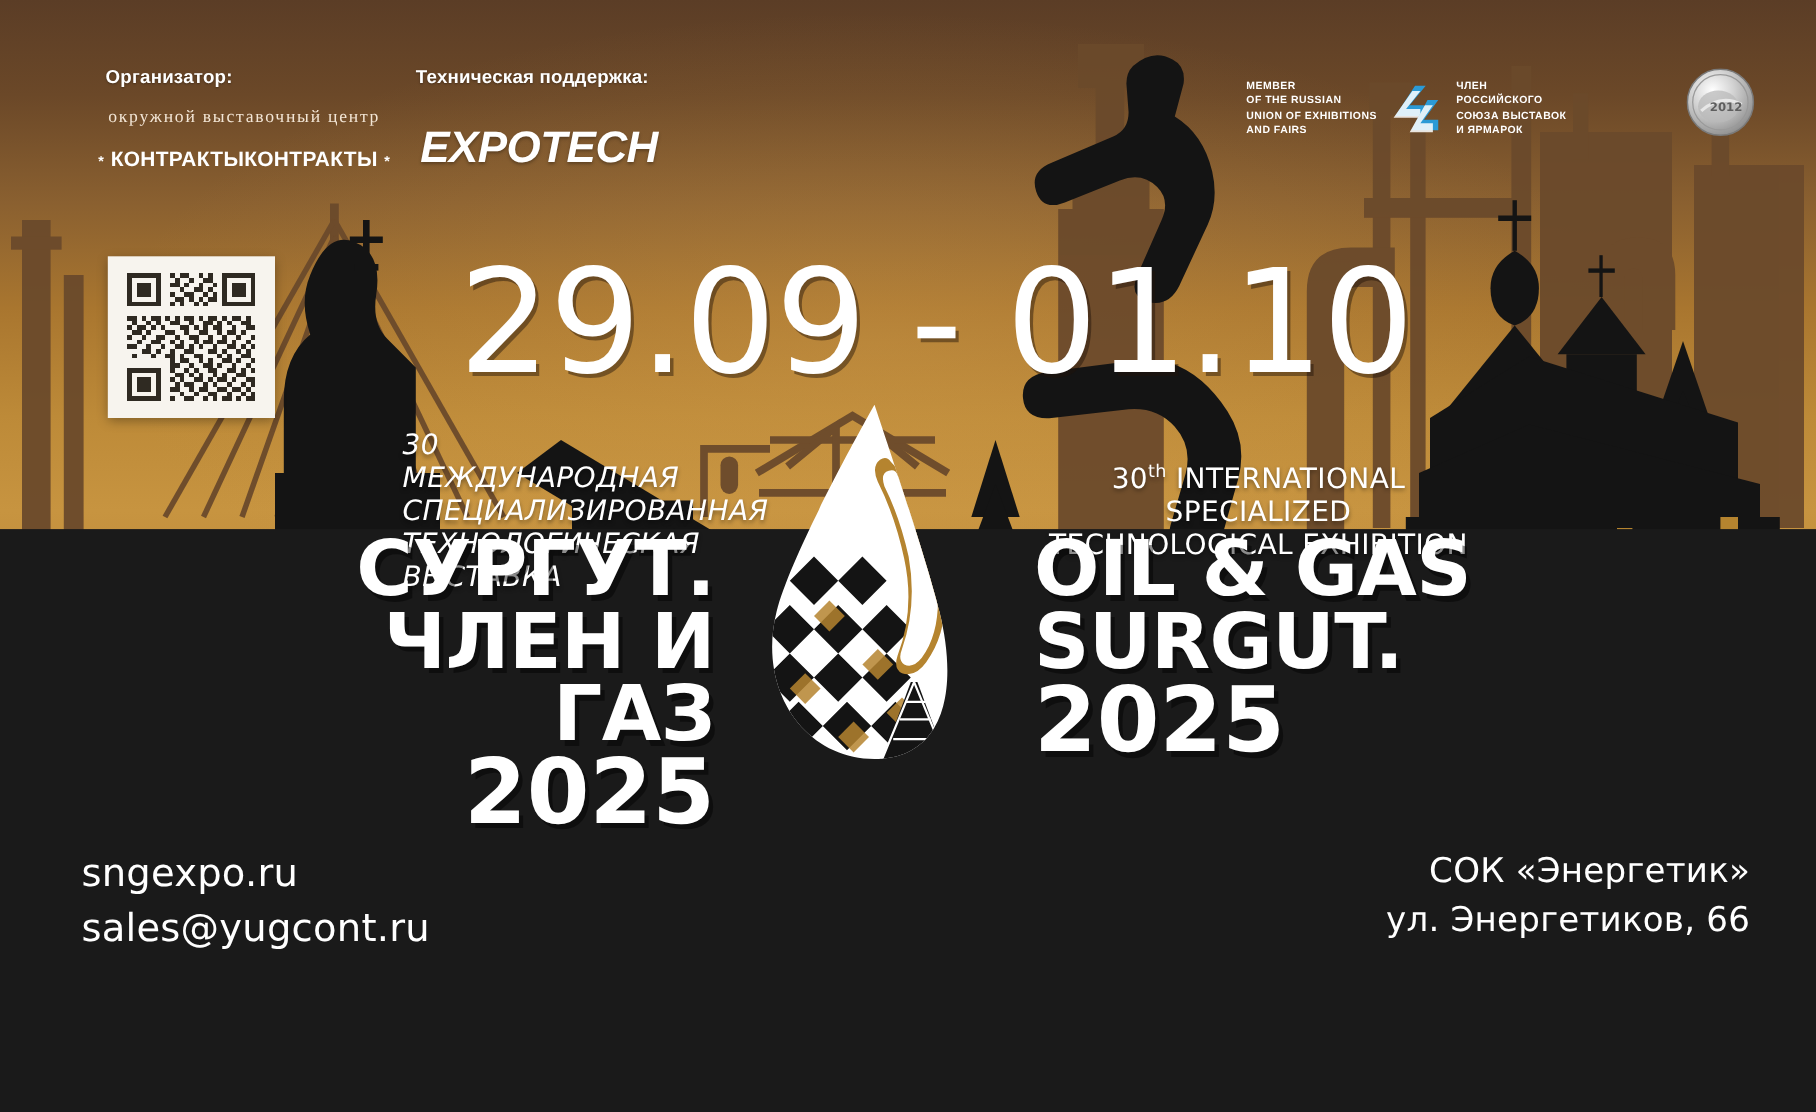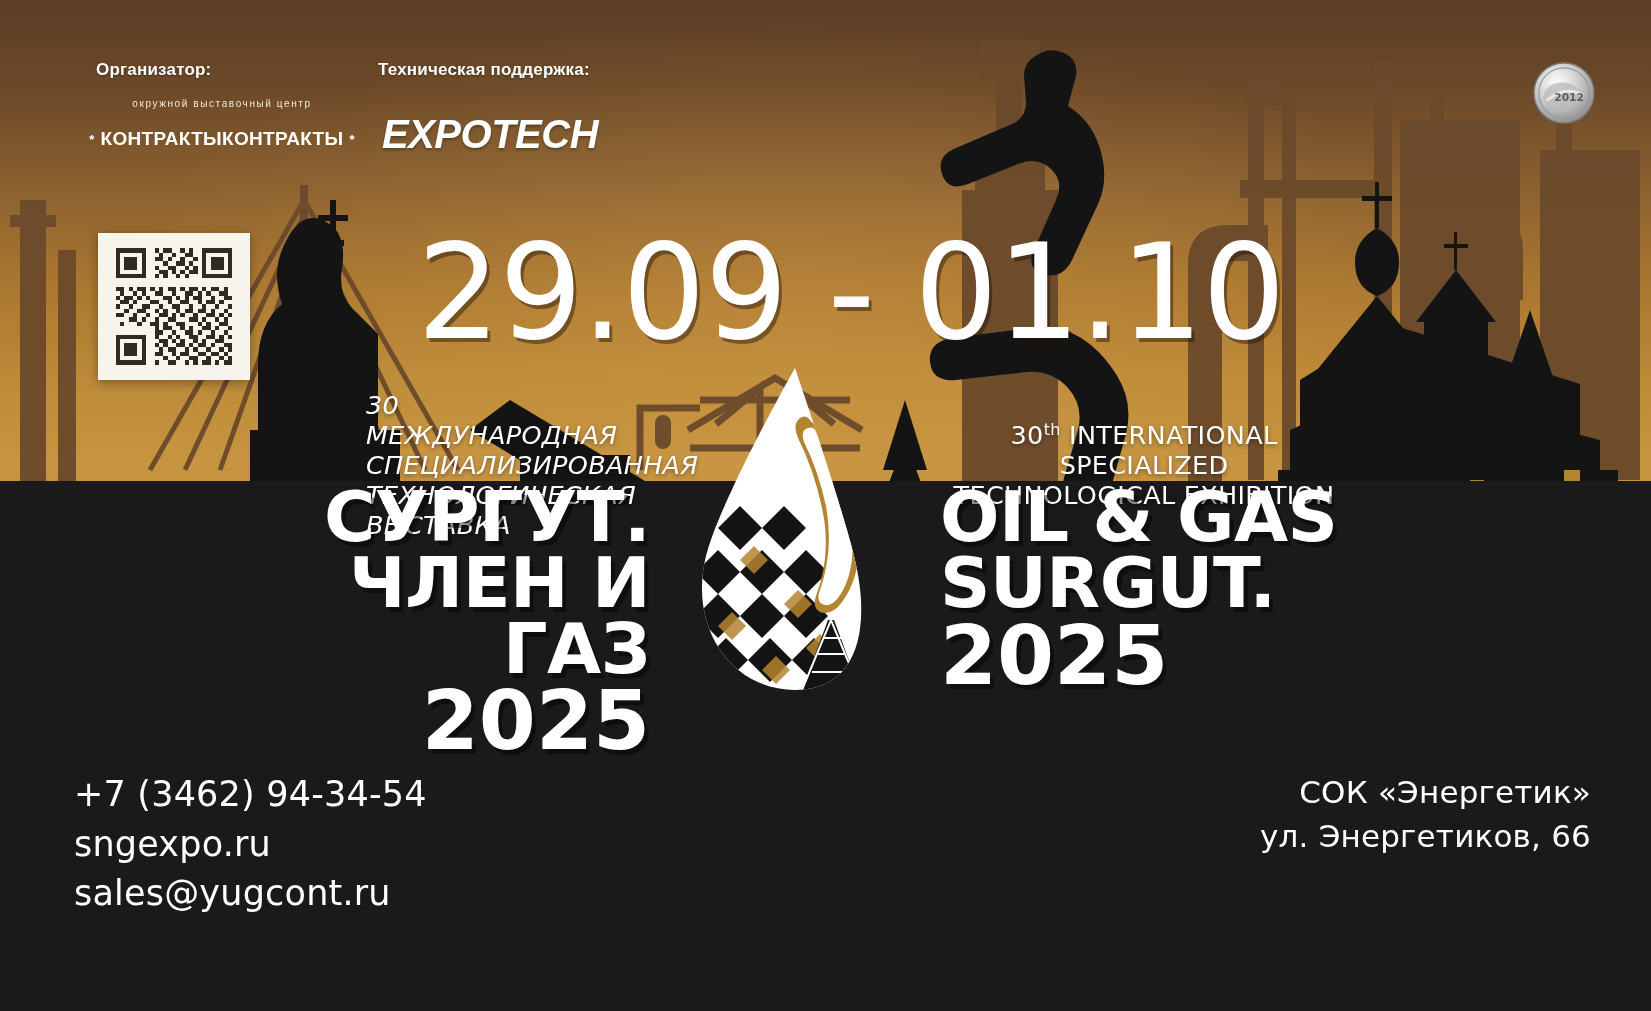--- a/index.html
+++ b/index.html
@@ -41,22 +41,22 @@
   .hdr-label{
     position:absolute; color:#fff; font-weight:bold; font-size:17px;
     letter-spacing:.2px; text-shadow:0 1px 2px rgba(0,0,0,.35);
   }
   #lbl-org{ left:96px; top:60px; }
   #lbl-tech{ left:378px; top:60px; }
 
   
   #yk{ position:absolute; left:92px; top:98px; width:260px; }
   #yk .yk-top{
-    color:#f3e6d6; font-size:10px; letter-spacing:1.6px;
-    text-align:center; white-space:nowrap; font-family:Liberation Sans, sans-serif;
+    color:#f3e6d6; font-size:16px; letter-spacing:1.6px;
+    text-align:center; white-space:nowrap; font-family:Liberation Serif, serif;
   }
   #yk .yk-main{
     display:flex; align-items:center; justify-content:center; gap:2px;
     margin-top:3px; color:#fff; font-weight:bold; font-size:19px;
     letter-spacing:.3px; white-space:nowrap;
   }
   #yk .star-sm{ font-size:13px; margin:0 4px; }
   .yk-burst{ width:54px; height:54px; margin:0 -2px; display:block; }
 
   
@@ -260,20 +260,36 @@
           <path d="M50 22 L57 38 L74 32 L68 48 L84 50 L68 52 L74 68 L57 62 L50 78 L43 62 L26 68 L32 52 L16 50 L32 48 L26 32 L43 38 Z"></path>
         </g>
       </svg>
       <span>КОНТРАКТЫ</span>
       <span class="star-sm">*</span>
     </div>
   </div>
 
   <div id="expotech">EXPOTECH</div>
 
+  <div id="ruef">
+    <div class="ruef-col">MEMBER
+OF THE RUSSIAN
+UNION OF EXHIBITIONS
+AND FAIRS</div>
+    <svg class="ruef-mark" viewBox="0 0 64 64">
+      <path d="M30 6 L42 6 L24 28 L40 28 L40 40 L8 40 L30 6 Z" fill="#2b9ad6"></path>
+      <path d="M27 12 L36 12 L20 32 L36 32 L36 42 L6 42 L27 12 Z" fill="#ffffff" opacity=".85"></path>
+      <path d="M44 22 L56 22 L40 44 L56 44 L56 56 L26 56 L44 22 Z" fill="#2b9ad6"></path>
+      <path d="M41 28 L50 28 L36 48 L50 48 L50 58 L24 58 L41 28 Z" fill="#ffffff" opacity=".85"></path>
+    </svg>
+    <div class="ruef-col">ЧЛЕН
+РОССИЙСКОГО
+СОЮЗА  ВЫСТАВОК
+И ЯРМАРОК</div>
+  </div>
 
   <svg id="medal" viewBox="0 0 64 64">
     <defs>
       <radialGradient id="mg" cx="38%" cy="32%" r="72%">
         <stop offset="0%" stop-color="#ffffff"></stop>
         <stop offset="45%" stop-color="#d2d2d2"></stop>
         <stop offset="100%" stop-color="#8e8e8e"></stop>
       </radialGradient>
     </defs>
     <circle cx="32" cy="32" r="31" fill="url(#mg)"></circle>
@@ -529,21 +545,20 @@
         <g stroke="#ffffff" stroke-width="2" fill="none">
           <path d="M200 314 h38 M206 298 h26 M210 284 h18"></path>
         </g>
       </g>
 
       <path d="M0 332 h270 v44 h-270 z" fill="#1a1a1a" opacity=".0"></path>
     </g>
   </svg>
 
   <div id="contact">
-    <div class="line">+7 (3462) 94-34-54</div>
     <div class="line">sngexpo.ru</div>
     <div class="line">sales@yugcont.ru</div>
   </div>
 
   <div id="address">
     <div class="line">
       <span>СОК «Энергетик»</span>
     </div>
     <div class="line">
       <span>ул. Энергетиков, 66</span>

